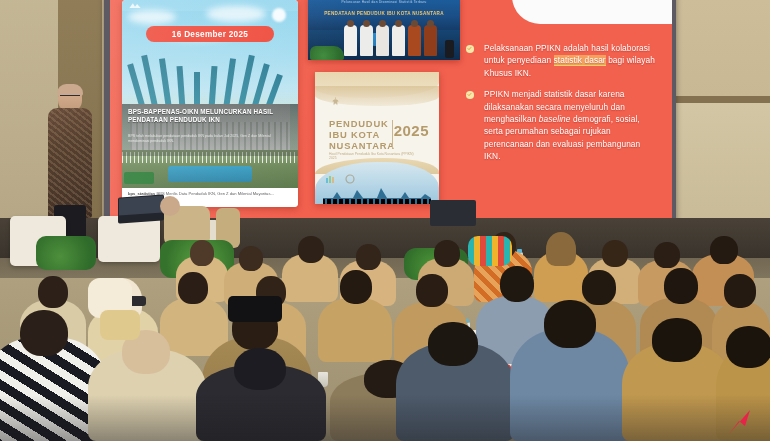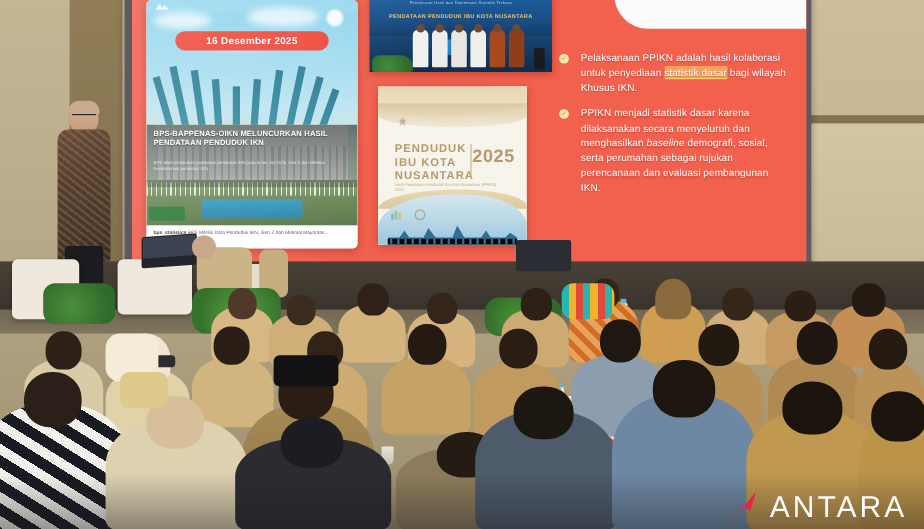--- a/index.html
+++ b/index.html
@@ -525,17 +525,16 @@
   <div style="position:absolute;left:88px;top:278px;width:44px;height:40px;border-radius:12px;background:#f4ecd9;"></div>
   <div style="position:absolute;left:100px;top:310px;width:40px;height:30px;border-radius:8px;background:#e0c98d;"></div>
 
   <div class="blurveil"></div>
 
   <div class="wm">
     <div class="wm-inner">
       <svg class="wm-mark" viewBox="0 0 30 30">
         <path d="M3 27 L24 3 L19 19 L13 14 Z" fill="#e8234a"></path>
       </svg>
-      <div class="wm-text">ANTARA</div>
     </div>
   </div>
 
 </div>
 
 </body></html>

